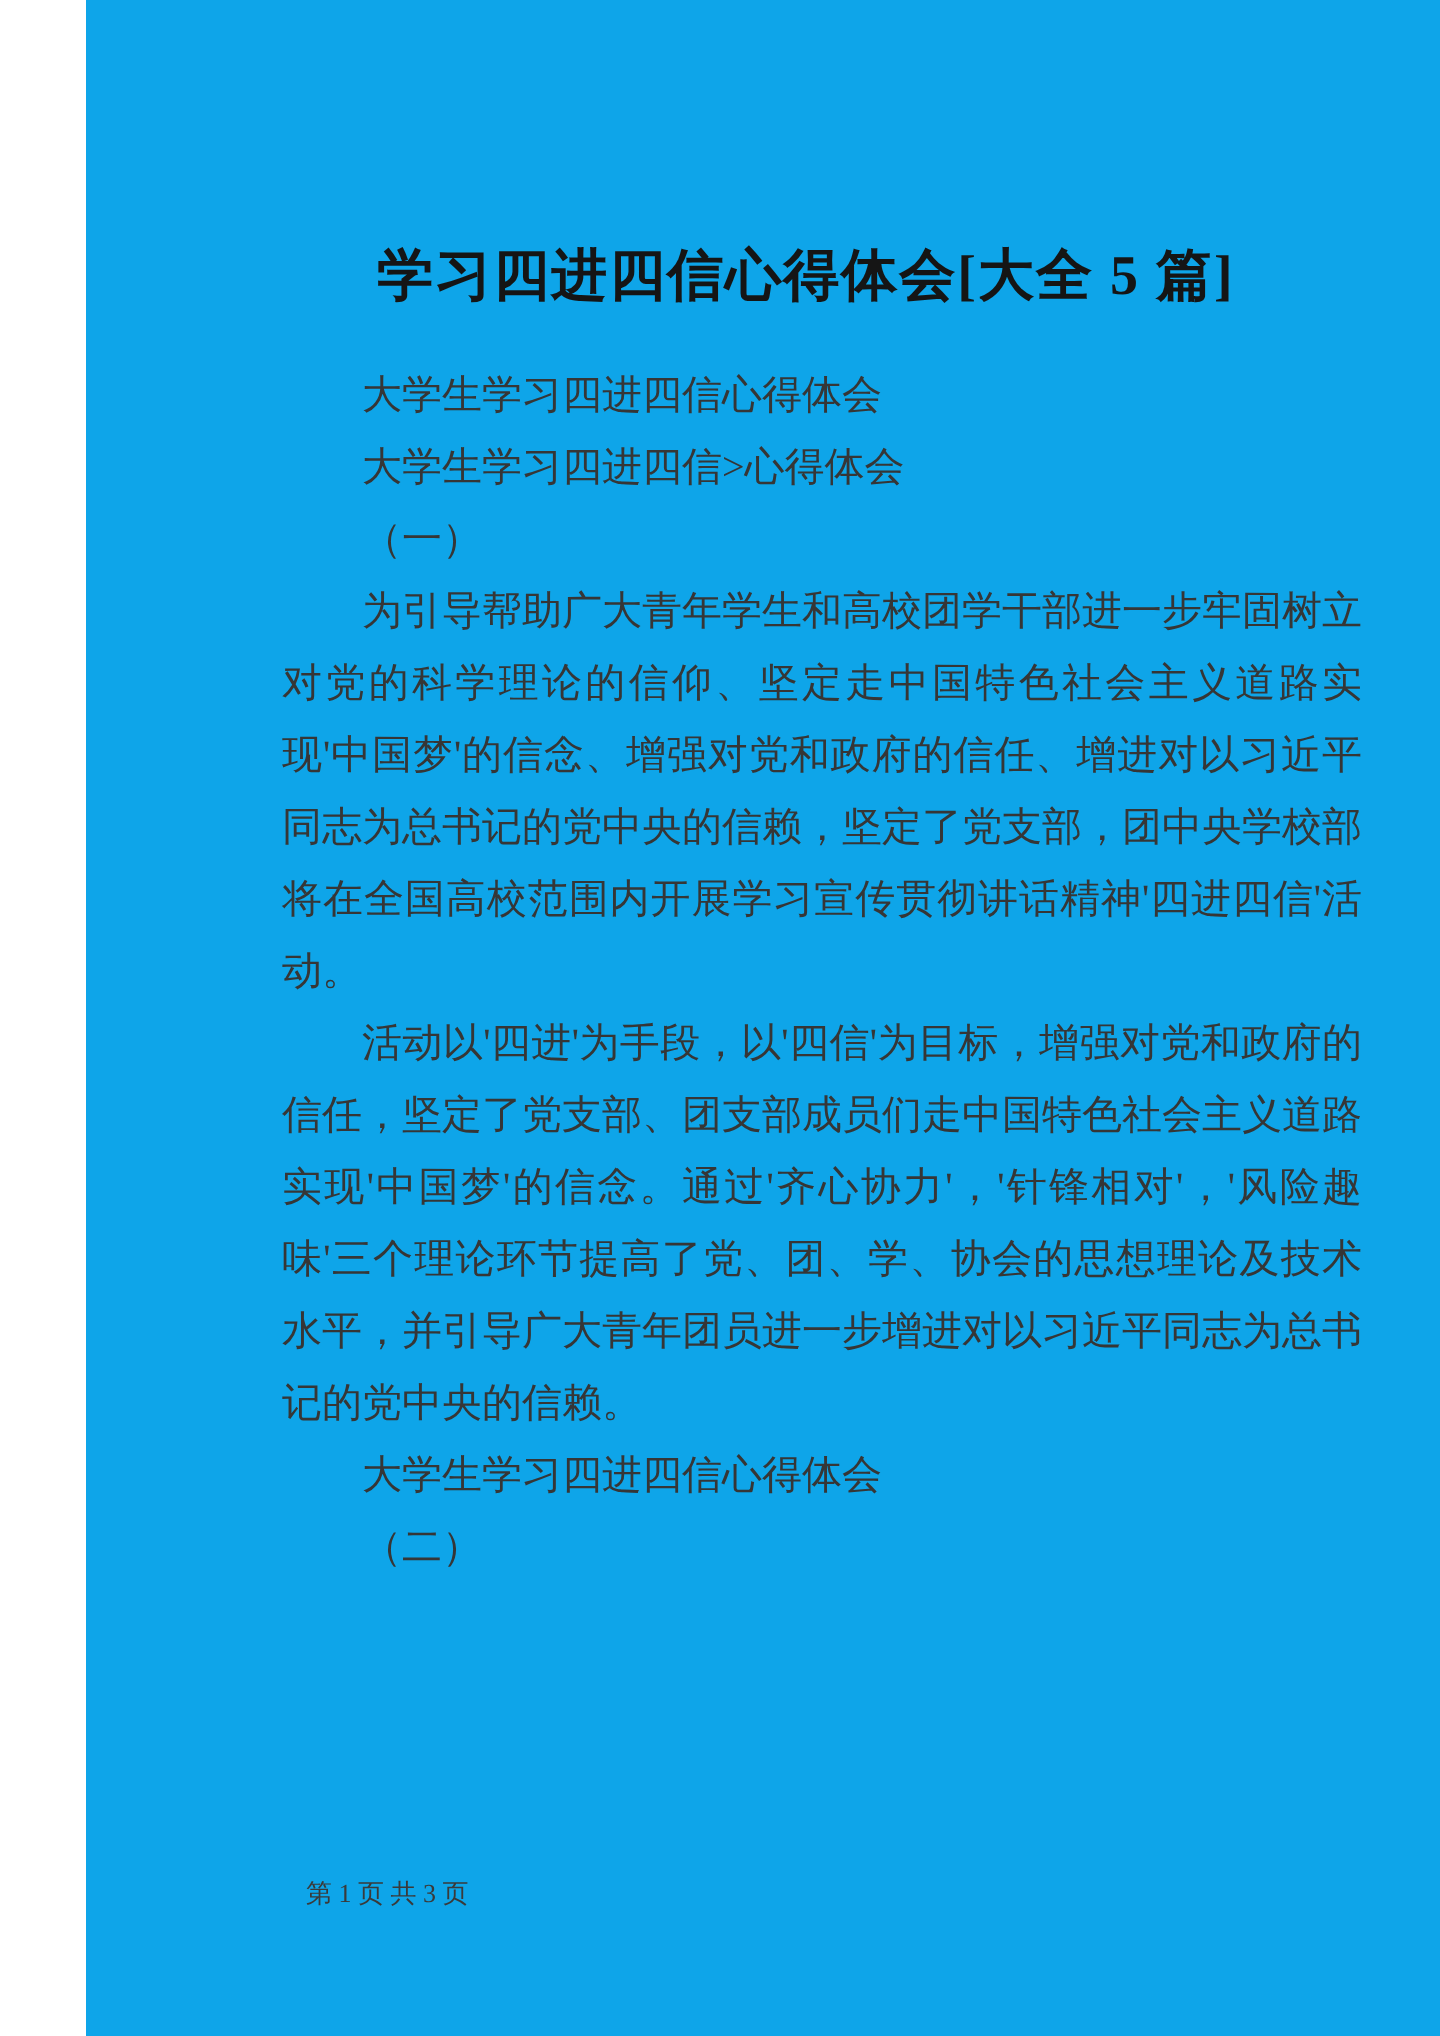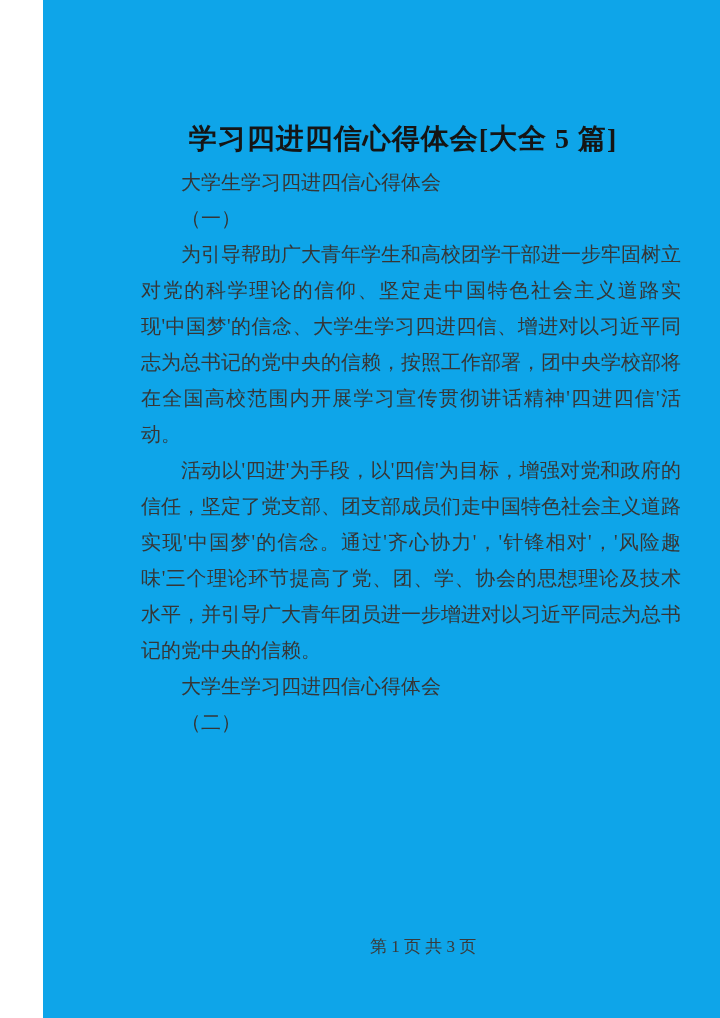--- a/index.html
+++ b/index.html
@@ -25,21 +25,21 @@
     text-align: center;
     font-size: 28px;
     line-height: 42px;
     font-weight: bold;
     letter-spacing: 1px;
     color: #151515;
     white-space: nowrap;
   }
   .doc-body {
     position: absolute;
-    top: 164px;
+    top: 180px;
     left: 98px;
     width: 540px;
     font-size: 20px;
     line-height: 36px;
     color: #363636;
     letter-spacing: 0;
     font-family: Liberation Serif, serif;
   }
   .doc-body p {
     margin: 0;
@@ -47,38 +47,38 @@
     text-indent: 2em;
   }
   .doc-body p.para {
     text-align: justify;
   }
   .doc-footer {
     position: absolute;
     top: 938px;
     left: 98px;
     width: 540px;
-    text-align: center;
     transform: translateX(12px);
-    font-size: 17px;
+    font-size: 13px;
     line-height: 18px;
     color: #3a3a3a;
   }
 </style>
 </head>
 <body>
 
 <div class="page">
 
   <h1 class="doc-title">学习四进四信心得体会[大全 5 篇]</h1>
 
   <div class="doc-body">
     <p>大学生学习四进四信心得体会</p>
+    <p>大学生学习四进四信&gt;心得体会</p>
     <p>（一）</p>
-    <p class="para">为引导帮助广大青年学生和高校团学干部进一步牢固树立对党的科学理论的信仰、坚定走中国特色社会主义道路实现'中国梦'的信念、大学生学习四进四信、增进对以习近平同志为总书记的党中央的信赖，按照工作部署，团中央学校部将在全国高校范围内开展学习宣传贯彻讲话精神'四进四信'活动。</p>
+    <p class="para">为引导帮助广大青年学生和高校团学干部进一步牢固树立对党的科学理论的信仰、坚定走中国特色社会主义道路实现'中国梦'的信念、增强对党和政府的信任、增进对以习近平同志为总书记的党中央的信赖，坚定了党支部，团中央学校部将在全国高校范围内开展学习宣传贯彻讲话精神'四进四信'活动。</p>
     <p class="para">活动以'四进'为手段，以'四信'为目标，增强对党和政府的信任，坚定了党支部、团支部成员们走中国特色社会主义道路实现'中国梦'的信念。通过'齐心协力'，'针锋相对'，'风险趣味'三个理论环节提高了党、团、学、协会的思想理论及技术水平，并引导广大青年团员进一步增进对以习近平同志为总书记的党中央的信赖。</p>
     <p>大学生学习四进四信心得体会</p>
     <p>（二）</p>
   </div>
 
   <div class="doc-footer">第 1 页 共 3 页</div>
 
 </div>
 
 </body></html>

